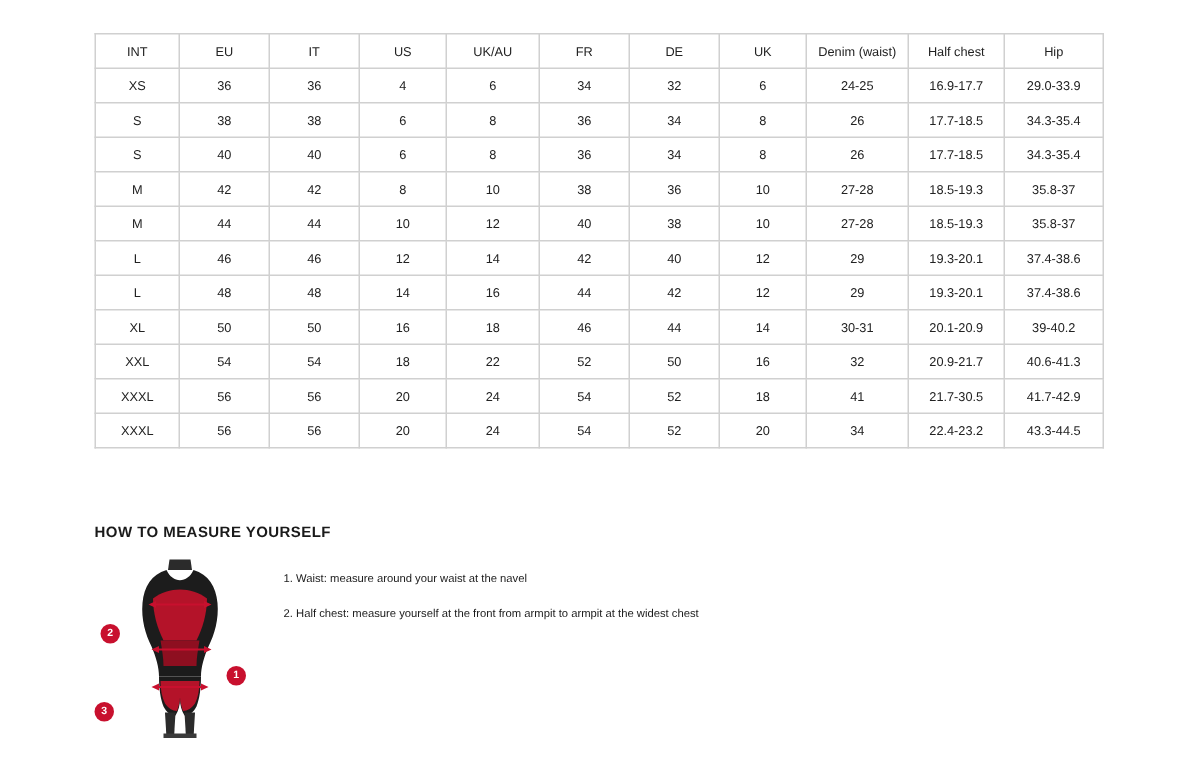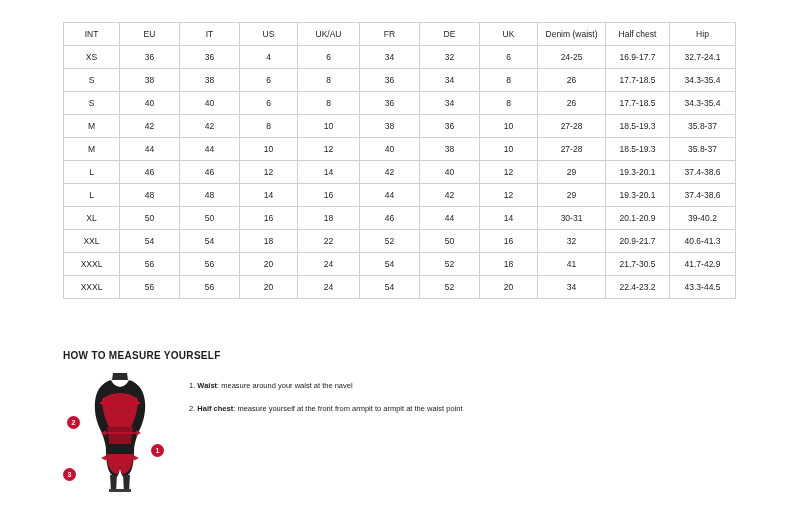--- a/index.html
+++ b/index.html
@@ -89,21 +89,21 @@
     margin-left: 8px;
     padding-top: 10px;
   }
   .instr-line {
     font-size: 7.5px;
     color: #1a1a1a;
     margin-bottom: 14px;
     line-height: 1.2;
   }
   .instr-line b {
-    font-weight: bold;
+    font-weight: normal;
   }
 
   
   .mannequin {
     position: absolute;
     left: 24px;
     top: 0;
     width: 66px;
     height: 122px;
   }
@@ -163,21 +163,21 @@
           <td>XS</td>
           <td>36</td>
           <td>36</td>
           <td>4</td>
           <td>6</td>
           <td>34</td>
           <td>32</td>
           <td>6</td>
           <td>24-25</td>
           <td>16.9-17.7</td>
-          <td>32.7-24.1</td>
+          <td>29.0-33.9</td>
         </tr>
         <tr>
           <td>S</td>
           <td>38</td>
           <td>38</td>
           <td>6</td>
           <td>8</td>
           <td>36</td>
           <td>34</td>
           <td>8</td>
@@ -350,20 +350,20 @@
         <div class="badge badge-3">3</div>
       </div>
 
       <div class="instructions">
         <div class="instr-line">
           <span>1.</span>
           <b>Waist</b><span>: measure around your waist at the navel</span>
         </div>
         <div class="instr-line">
           <span>2.</span>
-          <b>Half chest</b><span>: measure yourself at the front from armpit to armpit at the waist point</span>
+          <b>Half chest</b><span>: measure yourself at the front from armpit to armpit at the widest chest</span>
         </div>
       </div>
 
     </div>
   </div>
 
 </div>
 
 </body></html>

